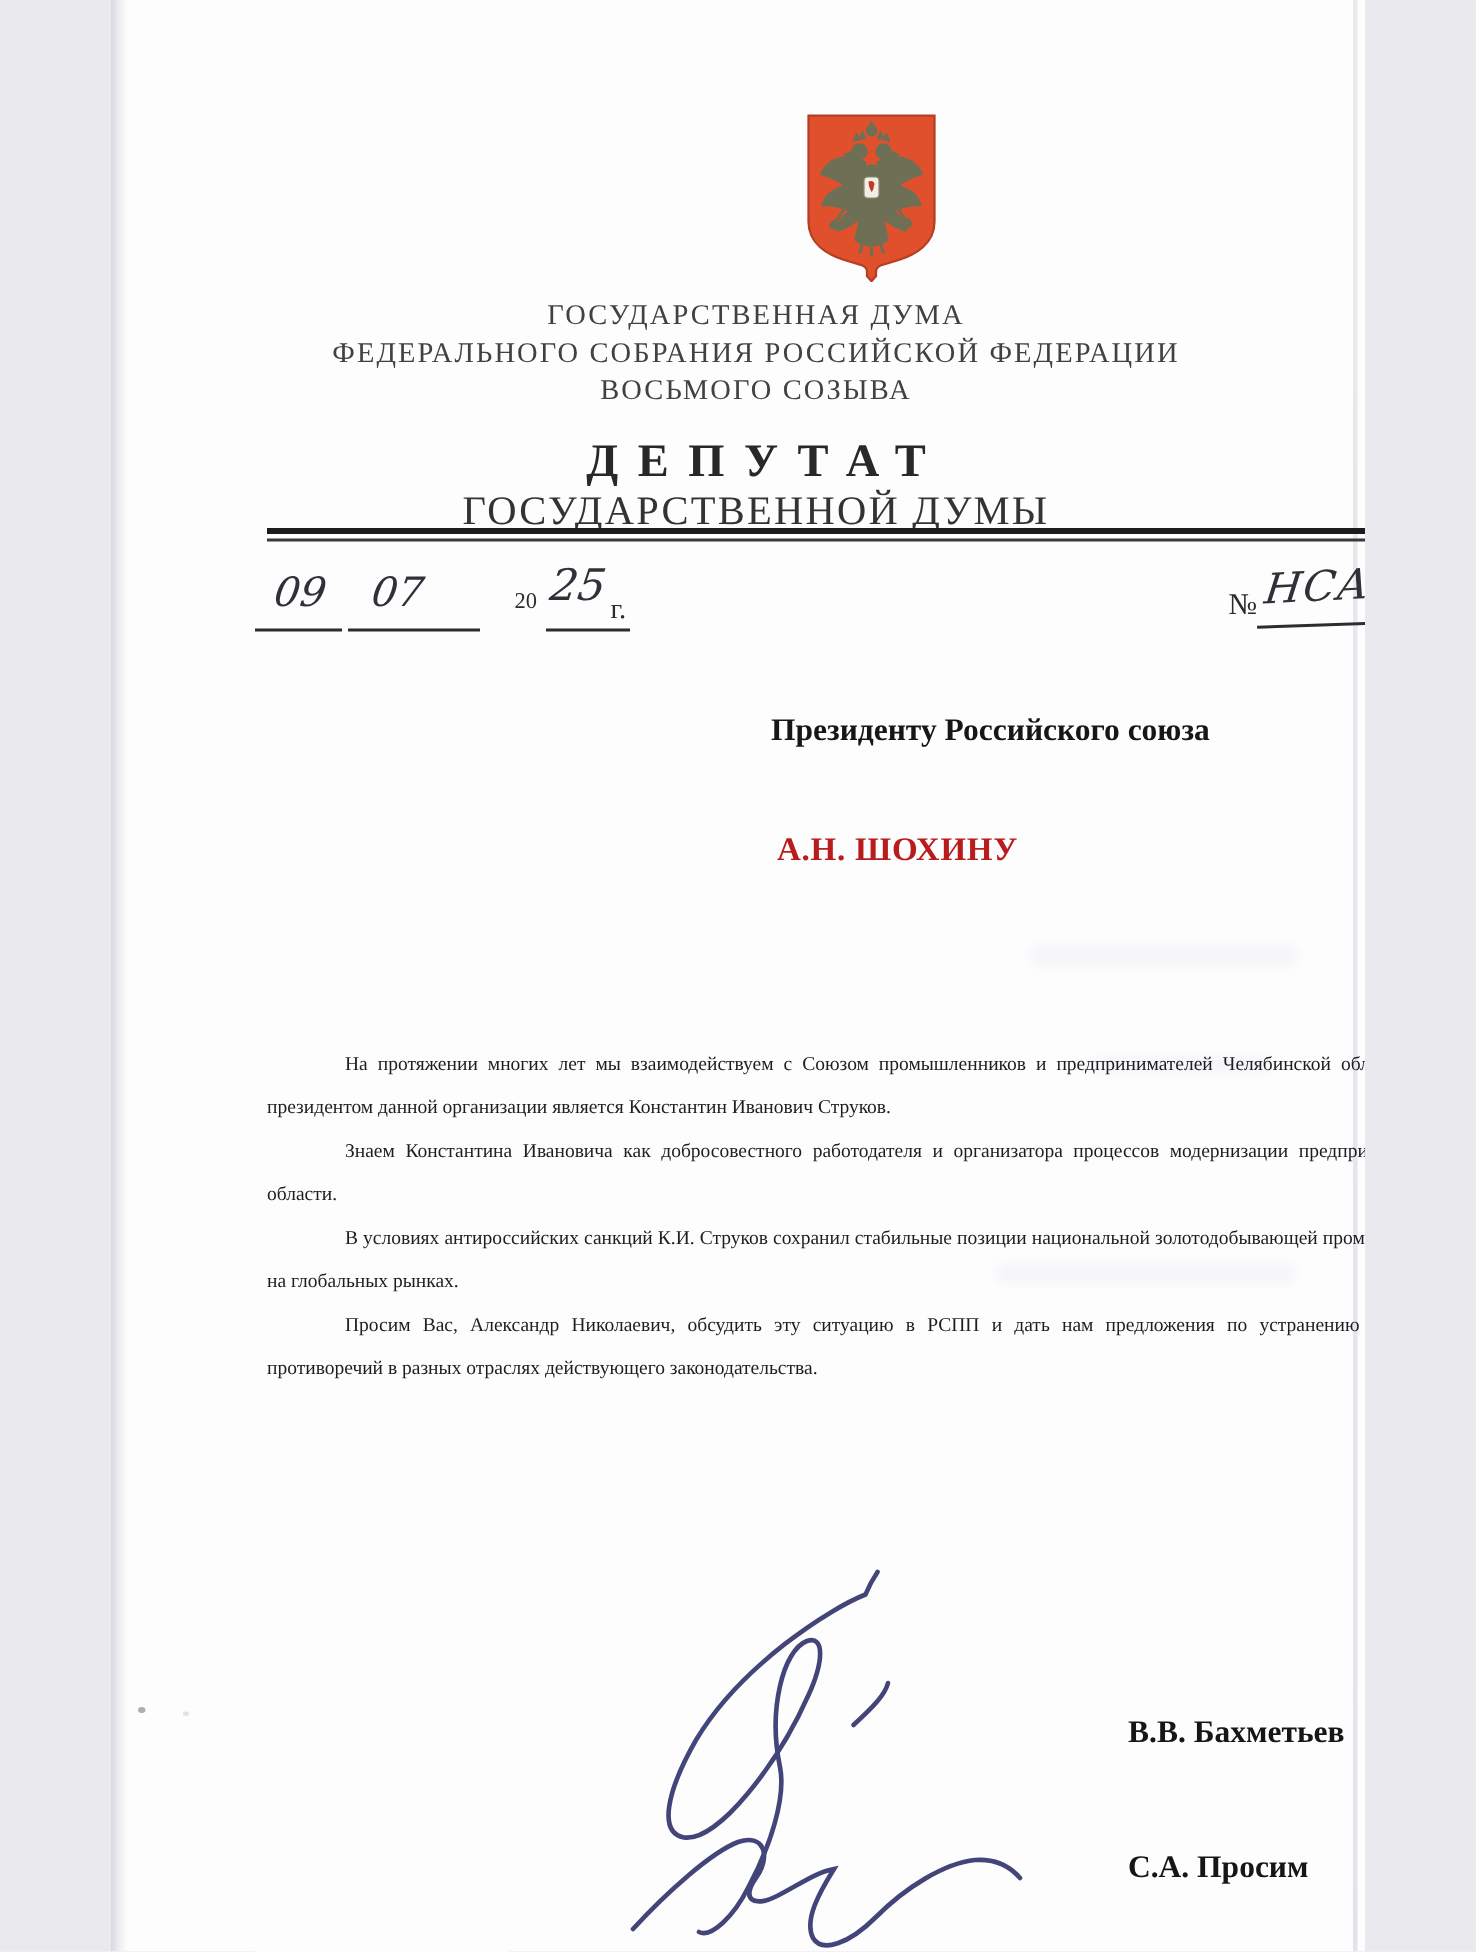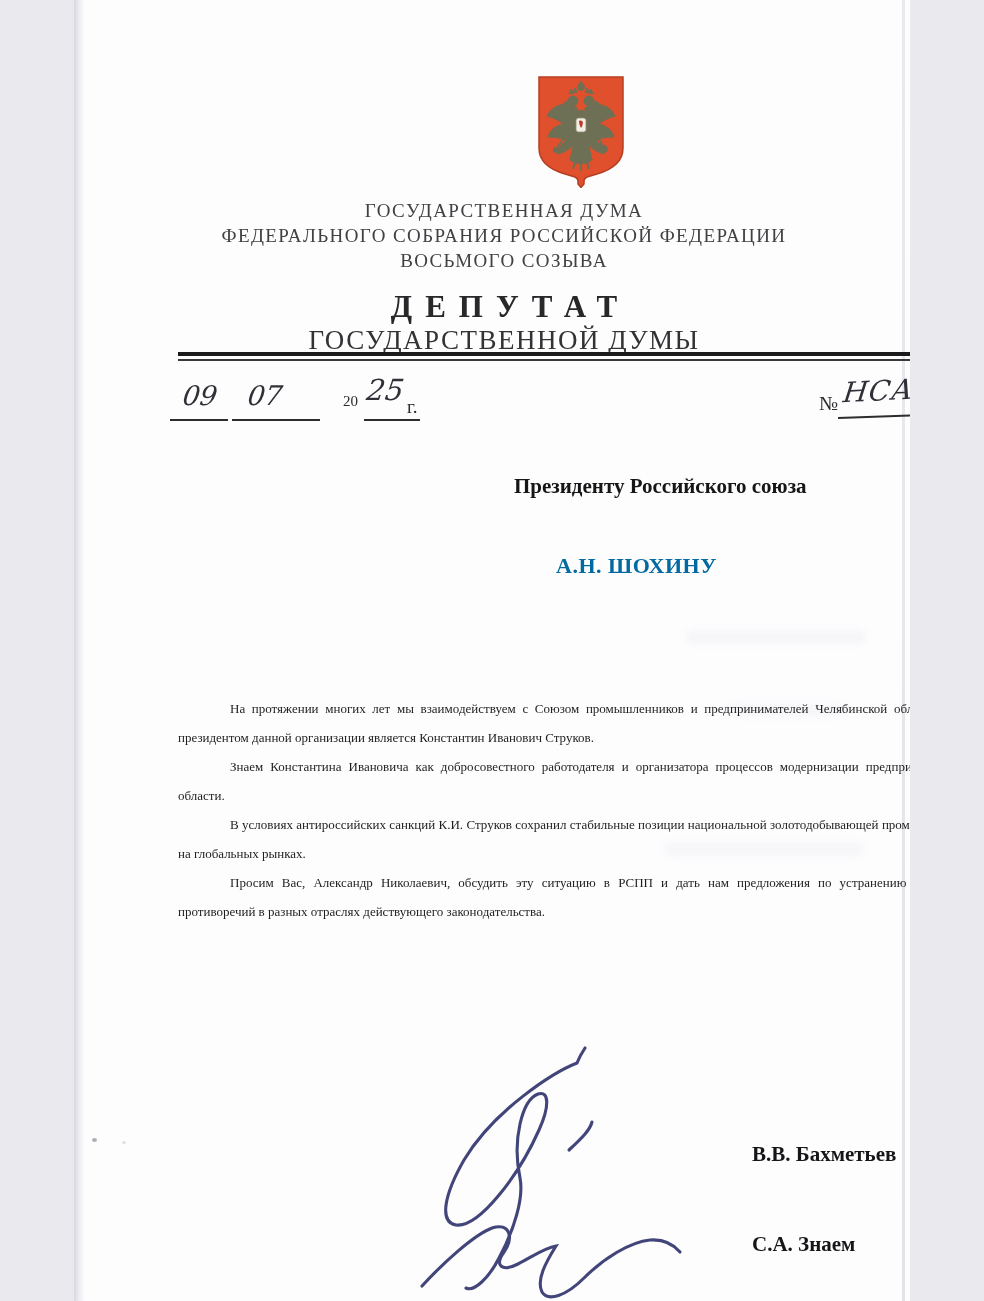--- a/index.html
+++ b/index.html
@@ -54,21 +54,21 @@
   .u1{left:96px;top:419px;width:58px;}
   .u2{left:158px;top:419px;width:88px;}
   .u3{left:290px;top:419px;width:56px;}
   .u4{left:764px;top:414px;width:178px;transform:rotate(-2deg);}
   .ref-no-label{position:absolute;left:745px;top:392px;font-size:20px;color:#2c2c2e;}
   .ref-no-value{position:absolute;left:770px;top:372px;font-size:28px;letter-spacing:1px;
     transform:skewX(-10deg) rotate(-3deg);}
 
   
   .addressee{position:absolute;left:440px;top:470px;font-weight:bold;font-size:21px;line-height:33px;color:#161618;}
-  .addressee-name{position:absolute;left:482px;top:553px;font-weight:bold;font-size:22px;letter-spacing:.5px;color:#0369a1;text-align:center;}
+  .addressee-name{position:absolute;left:444px;top:553px;font-weight:bold;font-size:22px;letter-spacing:.5px;color:#b91c1c;text-align:center;}
 
   .salutation{position:absolute;left:306px;top:626px;font-weight:bold;font-size:21.5px;color:#141416;}
 
   
   .body-text{position:absolute;left:104px;top:694px;width:802px;
     font-size:13px;line-height:29px;text-align:justify;color:var(--text-ink);}
   .body-text p{margin:0;text-indent:52px;}
 
   
   .signature-svg{position:absolute;left:330px;top:1040px;width:330px;height:261px;}
@@ -160,15 +160,15 @@
 
   <svg class="signature-svg" viewBox="0 0 330 261">
     <g fill="none" stroke="var(--signature-ink)" stroke-width="3.1" stroke-linecap="round" opacity="0.92">
       <path d="M181 8 C177 14 175 18 173 23 C150 32 90 70 60 120 C40 155 35 182 52 185 C75 188 115 135 135 90 C145 68 146 50 134 54 C118 60 108 100 116 138 C120 158 110 190 95 218 C85 238 70 252 62 248"></path>
       <path d="M165 110 C 178 98 186 90 188 82"></path>
       <path d="M18 246 C40 222 70 195 88 188 C106 182 110 198 100 212 C90 226 98 232 114 224 C128 217 140 208 152 206 C142 222 132 240 138 252 C144 262 162 256 180 238 C200 218 226 202 246 200 C260 199 270 205 276 212"></path>
     </g>
   </svg>
 
   <div class="signer n1">В.В. Бахметьев</div>
-  <div class="signer n2">С.А. Знаем</div>
+  <div class="signer n2">С.А. Просим</div>
 
 </div>
 
 </body></html>

